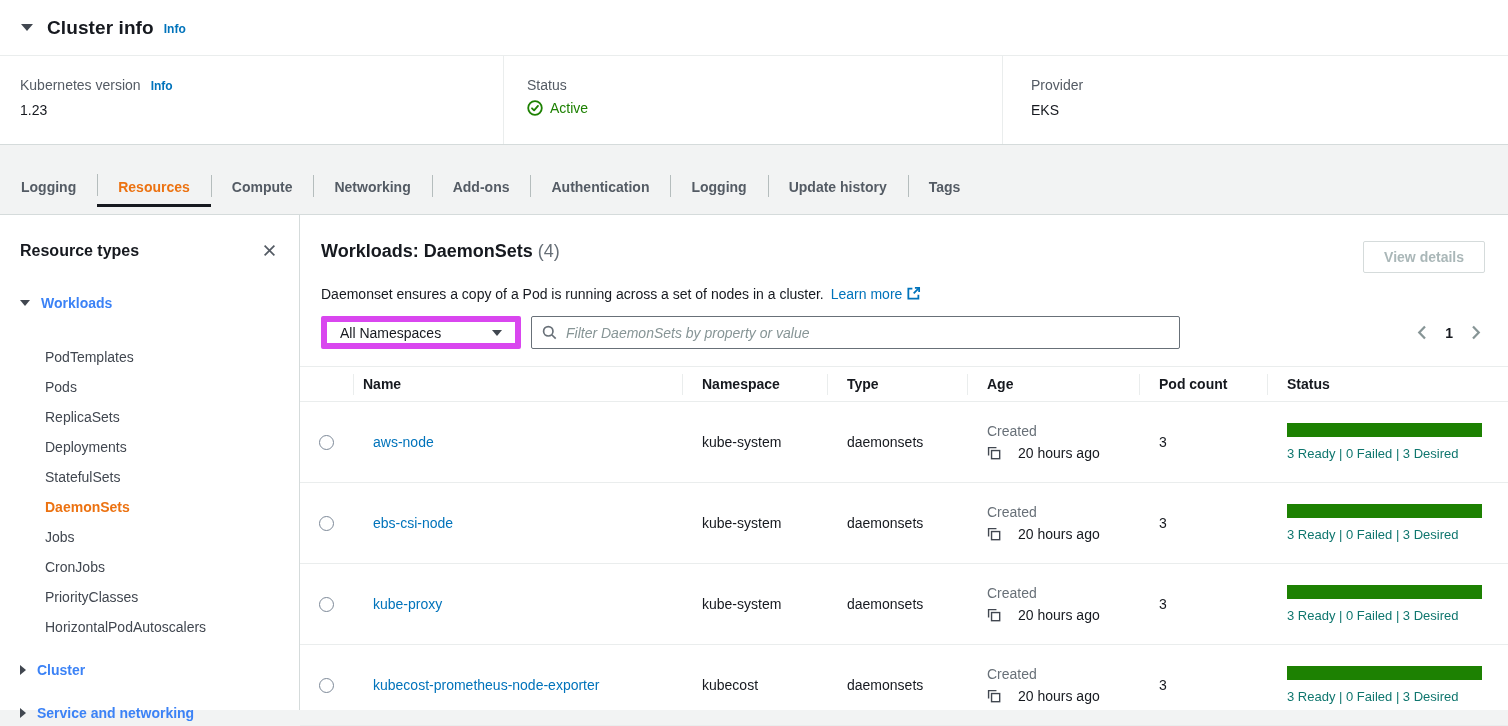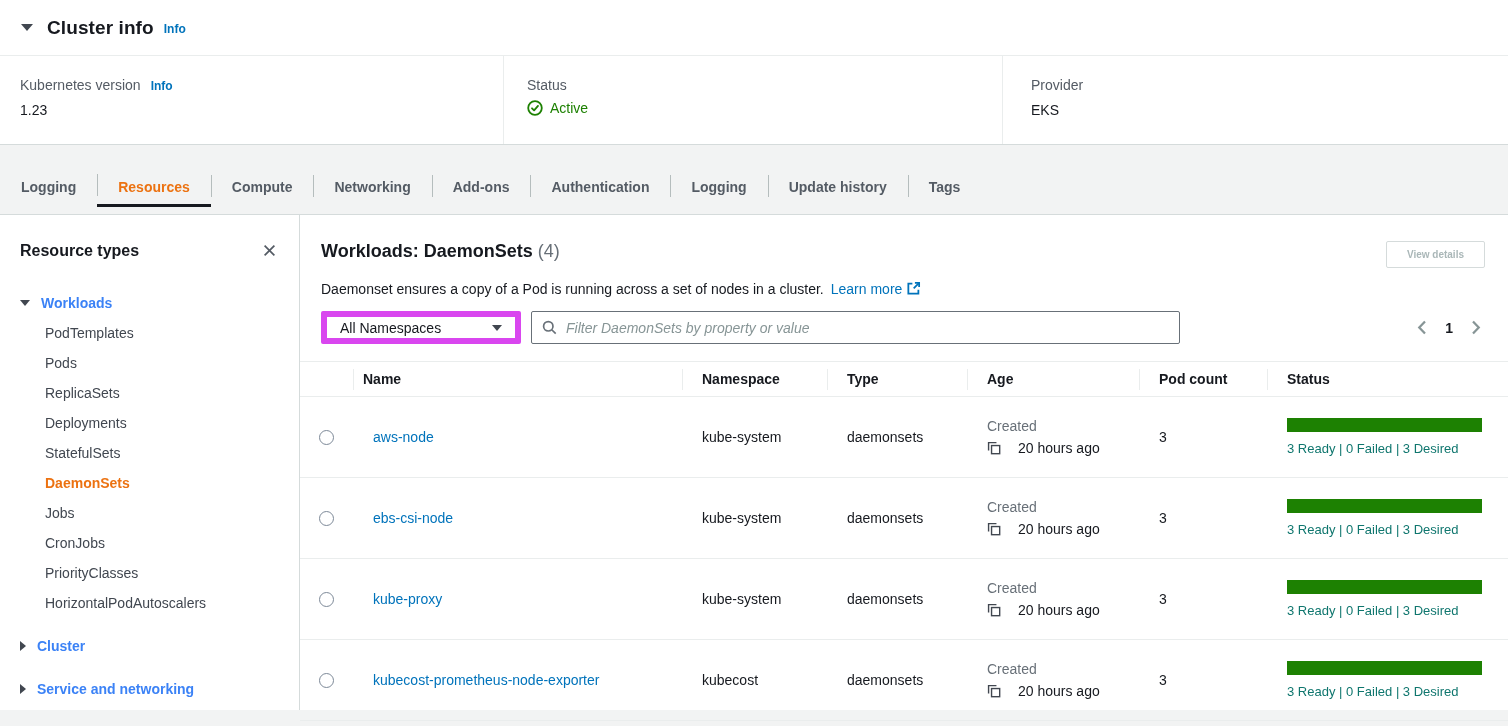--- a/index.html
+++ b/index.html
@@ -36,32 +36,32 @@
 
   
   .sidebar { width:300px; flex-shrink:0; background:#fff; border-right:1px solid #d5dbdb; padding:26px 20px 0 20px; }
   .sb-head { display:flex; justify-content:space-between; align-items:center; }
   .sb-title { font-size:16px; font-weight:700; }
   .close-btn { cursor:pointer; display:flex; align-items:center; padding:2px; }
   .tree { margin-top:28px; }
   .tree-group-label { display:flex; align-items:center; gap:11px; height:30px; font-size:14px; font-weight:700; color:#3b82f6; cursor:pointer; }
   .arr-down { width:0; height:0; border-left:5px solid transparent; border-right:5px solid transparent; border-top:6px solid #414750; }
   .arr-right { width:0; height:0; border-top:5px solid transparent; border-bottom:5px solid transparent; border-left:6px solid #414750; }
-  .tree-items { padding-left:25px; }
+  .tree-items { padding-left:25px;margin-top:24px; }
   .tree-item { font-size:14px; color:#414750; height:30px; line-height:30px; cursor:pointer; }
   .tree-item.selected { color:#ec7211; font-weight:700; }
   .tree-group.collapsed { margin-top:13px; }
 
   
   .main { flex:1; min-width:0; background:#fff; }
   .main-top { padding:26px 23px 0 21px; }
   .main-head { display:flex; justify-content:space-between; align-items:flex-start; }
   .main-title { font-size:18px; font-weight:700; }
   .main-title .count { font-weight:400; color:#687078; margin-left:5px; }
-  .btn-secondary-disabled { background:#fff; border:1px solid #d5dbdb; border-radius:2px; padding:7px 20px; font-size:10px; font-weight:700; color:#aab7b8; cursor:not-allowed; }
+  .btn-secondary-disabled { background:#fff; border:1px solid #d5dbdb; border-radius:2px; padding:7px 20px; font-size:14px; font-weight:700; color:#aab7b8; cursor:not-allowed; }
   .desc { font-size:14px; margin-top:11px; color:#16191f; }
   .learn-more { color:#0073bb; margin-left:7px; }
   .ext-icon { margin-left:4px; position:relative; top:2px; }
 
   .controls { display:flex; align-items:center; margin-top:14px; }
   .ns-select { width:200px; height:33px; background:#fff; border:6px solid #d946ef; border-radius:2px; display:flex; align-items:center; justify-content:space-between; padding:0 13px; font-size:14px; cursor:pointer; }
   .select-caret { width:0; height:0; border-left:5px solid transparent; border-right:5px solid transparent; border-top:6px solid #414750; }
   .search-box { width:649px; height:33px; margin-left:10px; background:#fff; border:1px solid #687078; border-radius:2px; display:flex; align-items:center; padding:0 10px; }
   .search-box input { border:none; outline:none; flex:1; margin-left:9px; font-size:14px; font-family:inherit; color:#737373; background:transparent; }
   .search-box input::placeholder { color:#879596; font-style:italic; }

